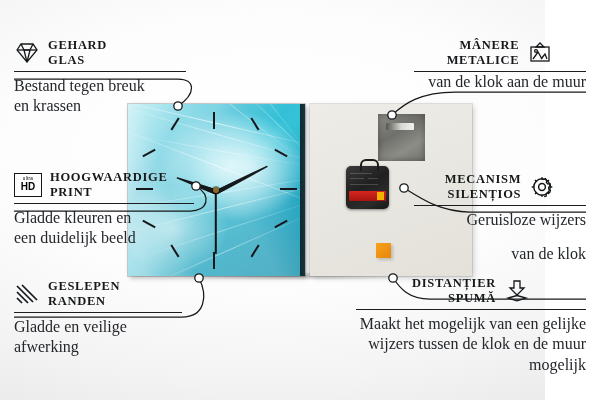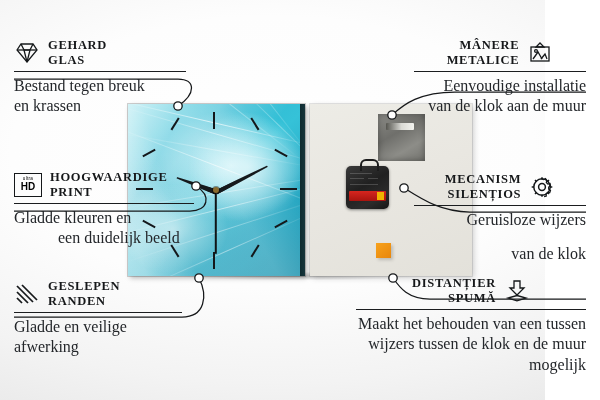--- a/index.html
+++ b/index.html
@@ -176,21 +176,21 @@
         <span class="u">ultra</span>
         <span class="h">HD</span>
       </div>
       <div>
         <div class="co-title"><span>HOOGWAARDIGE</span></div>
         <div class="co-title"><span>PRINT</span></div>
       </div>
     </div>
     <div class="co-rule" style="width:180px;"></div>
     <div class="co-desc">Gladde kleuren en</div>
-    <div class="co-desc" style="margin-top:0;margin-left:44px;">een duidelijk beeld</div>
+    <div class="co-desc" style="margin-top:0;">een duidelijk beeld</div>
   </div>
 
   <div class="callout left" style="left:14px;top:279px;width:168px;">
     <div class="co-head">
       <svg class="ico" viewBox="0 0 26 24" style="stroke-width:1.7;">
         <path d="M3 4 L19 20"></path>
           <path d="M3 10 L14 21"></path>
           <path d="M3 16 L8 21"></path>
           <path d="M8 3 L23 18"></path>
       </svg>
@@ -211,21 +211,20 @@
       </div>
       <svg class="ico" viewBox="0 0 26 24">
         <path d="M13 2 L17 6 H9 Z"></path>
         <rect x="4" y="6" width="18" height="14"></rect>
         <path d="M6 18 L11 11 L15 18"></path>
           <path d="M14 18 L18 13 L20 18"></path>
         <circle cx="9" cy="10" r="1.4"></circle>
       </svg>
     </div>
     <div class="co-rule" style="width:172px;"></div>
-    <div class="co-desc">Eenvoudige installatie</div>
     <div class="co-desc" style="margin-top:0;">van de klok aan de muur</div>
   </div>
 
   <div class="callout right" style="left:414px;top:172px;width:172px;">
     <div class="co-head">
       <div>
         <div class="co-title"><span>MECANISM</span></div>
         <div class="co-title"><span>SILENȚIOS</span></div>
       </div>
       <svg class="ico" viewBox="0 0 26 24" style="stroke-width:1.5;">
@@ -245,17 +244,17 @@
       <div>
         <div class="co-title"><span>DISTANȚIER</span></div>
         <div class="co-title"><span>SPUMĂ</span></div>
       </div>
       <svg class="ico" viewBox="0 0 26 24">
         <path d="M10 2 h6 v7 h4 l-7 7 -7-7 h4 z"></path>
         <path d="M13 16.5 L22 19 L13 21.8 L4 19 Z"></path>
       </svg>
     </div>
     <div class="co-rule" style="width:230px;"></div>
-    <div class="co-desc">Maakt het behouden van een tussen</div>
+    <div class="co-desc">Maakt het mogelijk van een gelijke</div>
     <div class="co-desc" style="margin-top:0;">wijzers tussen de klok en de muur mogelijk</div>
   </div>
 
 </div>
 
 </body></html>

